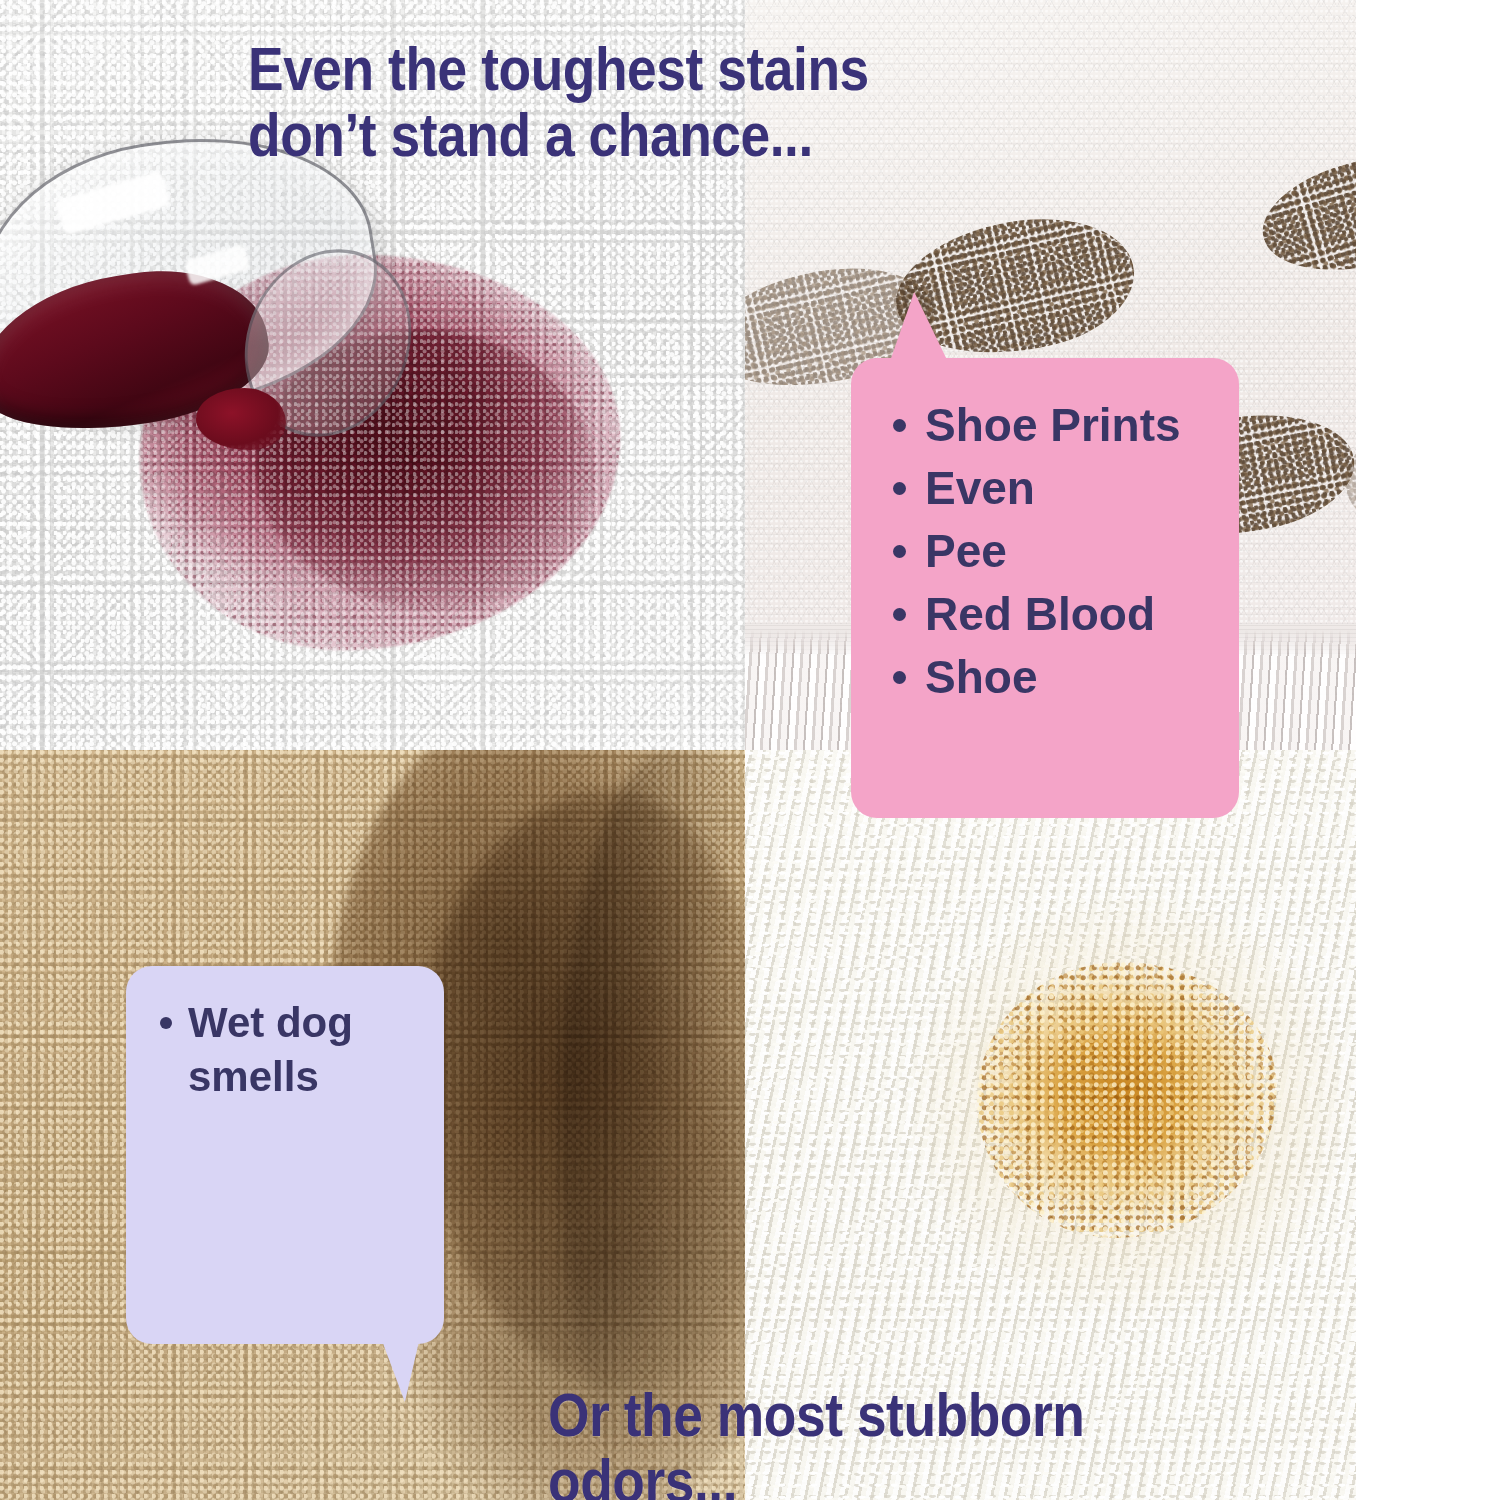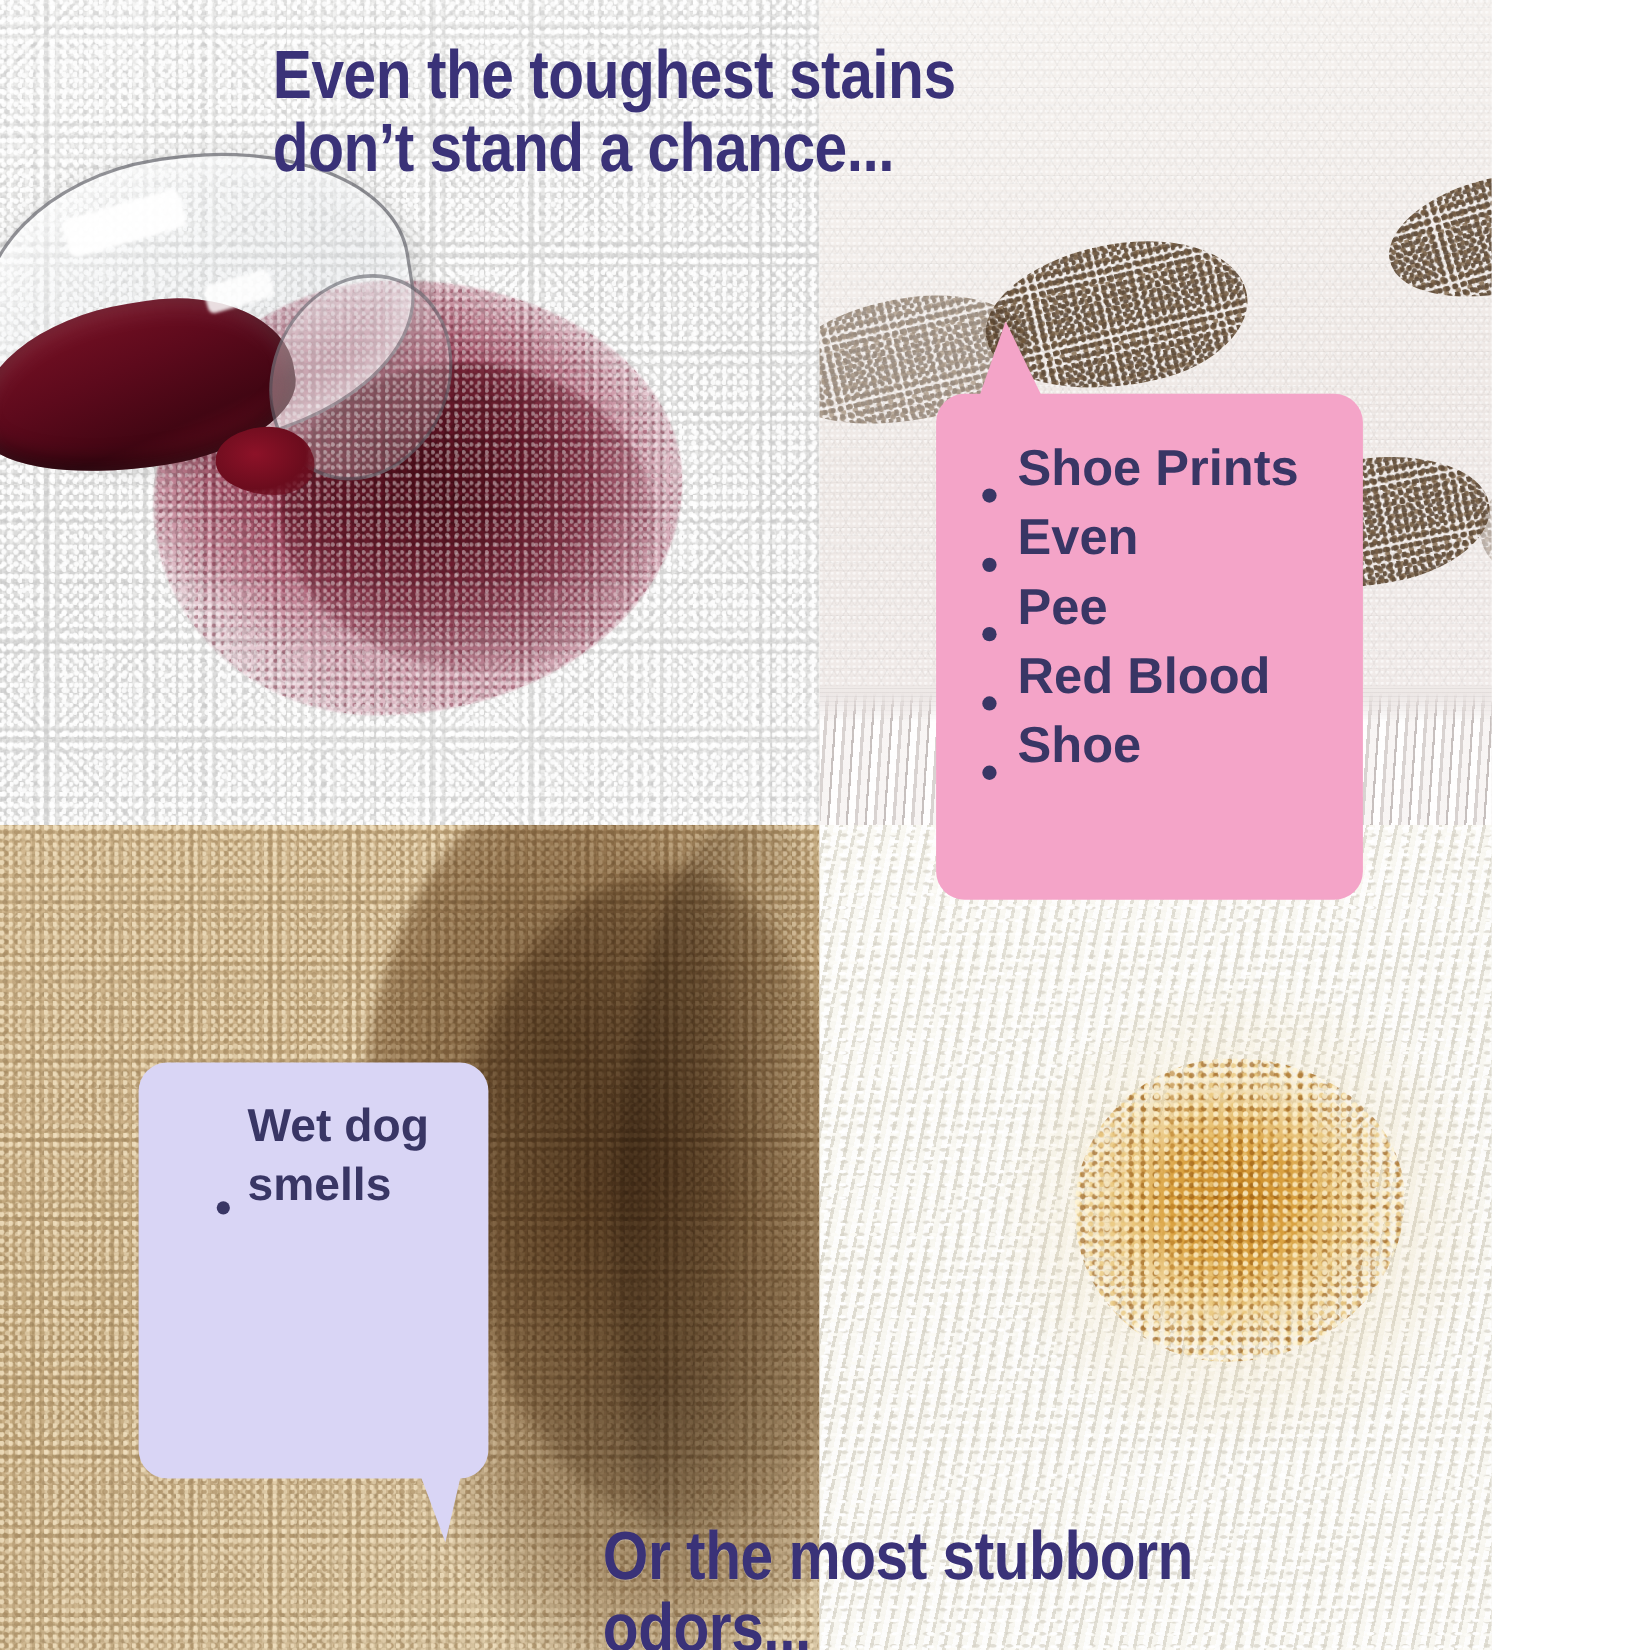--- a/index.html
+++ b/index.html
@@ -221,21 +221,21 @@
     text-shadow:0 1px 0 rgba(255,255,255,.25);
     white-space:pre-line;
   }
   #headline-top{left:248px;top:36px;font-size:62px;}
   #headline-bottom{left:548px;top:1382px;font-size:62px;}
 
   
   .bubble{position:absolute;border-radius:26px;}
   .bubble ul{list-style:none;margin:0;padding:0;}
   .bubble li{
-    display:flex;align-items:flex-end;
+    display:flex;align-items:flex-start;
     color:#393665;font-weight:600;
   }
   .bubble .bullet{
     flex:0 0 auto;border-radius:50%;background:#393665;
   }
 
   #bubble-stains{
     left:851px;top:358px;width:388px;height:460px;
     background:#f4a4c8;
   }
@@ -245,21 +245,21 @@
   #tail-stains{
     position:absolute;left:889px;top:292px;width:60px;height:72px;
     background:#f4a4c8;
     clip-path:polygon(42% 0%, 100% 100%, 0% 100%);
   }
 
   #bubble-odors{
     left:126px;top:966px;width:318px;height:378px;
     background:#d9d5f5;
   }
-  #bubble-odors ul{padding:30px 0 0 34px;margin-left:37px;}
+  #bubble-odors ul{padding:30px 0 0 34px;}
   #bubble-odors li{font-size:42px;line-height:54px;}
   #bubble-odors .bullet{width:12px;height:12px;margin:21px 16px 0 0;}
   #tail-odors{
     position:absolute;left:378px;top:1330px;width:56px;height:72px;
     background:#d9d5f5;
     clip-path:polygon(0% 0%, 78% 0%, 48% 100%);
   }
 </style>
 </head>
 <body>

